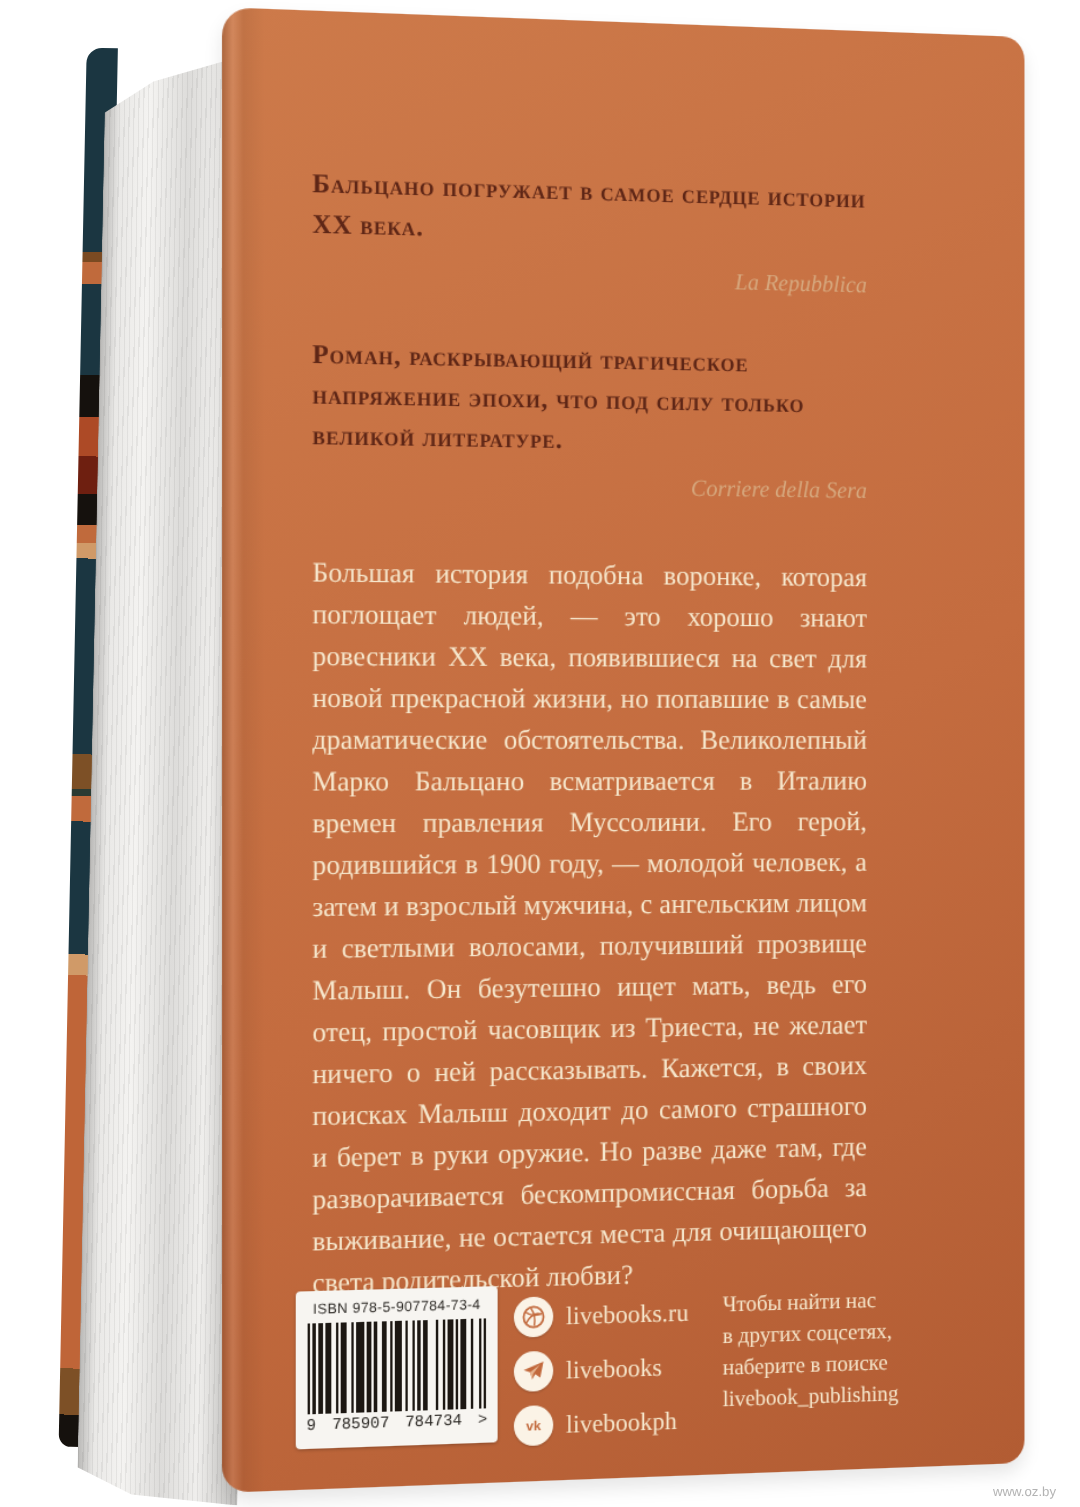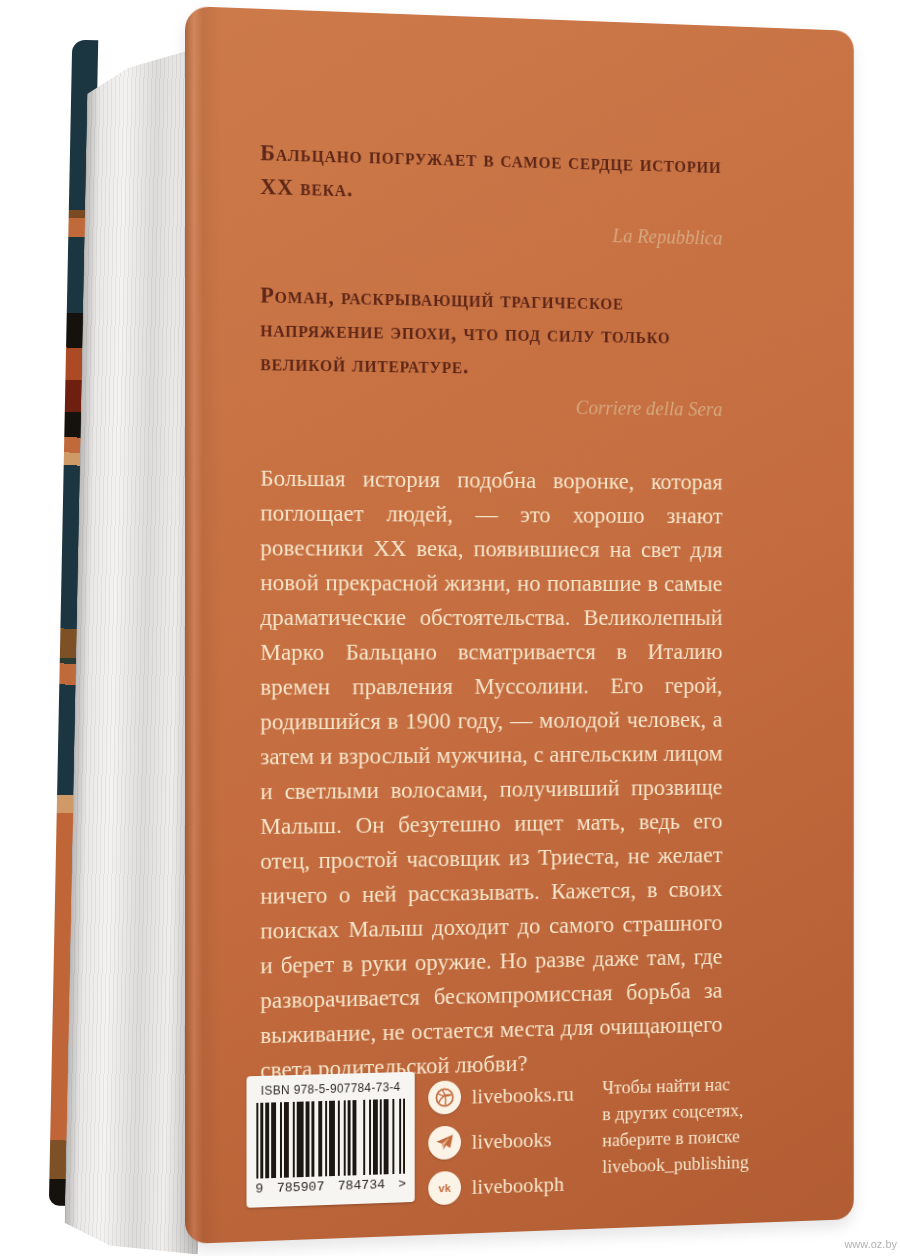--- a/index.html
+++ b/index.html
@@ -80,21 +80,21 @@
   .icon-circle{
     width:34px;height:34px;border-radius:50%;background:#fbf3e6;flex:0 0 auto;
     display:flex;align-items:center;justify-content:center;box-shadow:0 1px 2px rgba(0,0,0,0.18);
   }
   .icon-circle svg{width:24px;height:24px;display:block;}
   .social-label{margin-left:11px;font-size:21.5px;color:var(--text_light);}
 
   .find-us{margin:8px 0 0 14px;font-size:19px;line-height:27px;color:var(--text_light);white-space:nowrap;}
 
   .watermark{
-    position:absolute;right:3px;bottom:6px;
+    position:absolute;right:20px;bottom:6px;
     font-family:"Liberation Sans","DejaVu Sans",sans-serif;font-size:11px;color:#b3b3b3;
   }
 </style>
 </head>
 <body>
 
 <div class="scene">
 
   <div class="left-block">
     <div class="front-edge" style="background: linear-gradient(rgb(27, 54, 65) 0%, rgb(27, 54, 65) 14.6%, rgb(122, 74, 34) 14.6%, rgb(122, 74, 34) 15.3%, rgb(192, 106, 60) 15.3%, rgb(192, 106, 60) 16.9%, rgb(27, 54, 65) 16.9%, rgb(27, 54, 65) 23.4%, rgb(21, 17, 13) 23.4%, rgb(21, 17, 13) 26.4%, rgb(173, 74, 38) 26.4%, rgb(173, 74, 38) 29.2%, rgb(110, 31, 16) 29.2%, rgb(110, 31, 16) 31.9%, rgb(21, 17, 13) 31.9%, rgb(21, 17, 13) 34.1%, rgb(192, 106, 60) 34.1%, rgb(192, 106, 60) 35.4%, rgb(208, 154, 104) 35.4%, rgb(208, 154, 104) 36.5%, rgb(27, 54, 65) 36.5%, rgb(27, 54, 65) 50.5%, rgb(125, 80, 38) 50.5%, rgb(125, 80, 38) 53%, rgb(42, 59, 51) 53%, rgb(42, 59, 51) 53.5%, rgb(192, 106, 60) 53.5%, rgb(192, 106, 60) 55.3%, rgb(27, 54, 65) 55.3%, rgb(27, 54, 65) 64.8%, rgb(208, 154, 104) 64.8%, rgb(208, 154, 104) 66.3%, rgb(191, 101, 56) 66.3%, rgb(191, 101, 56) 94.4%, rgb(125, 80, 38) 94.4%, rgb(125, 80, 38) 97.7%, rgb(21, 17, 13) 97.7%, rgb(21, 17, 13) 100%);"></div>

